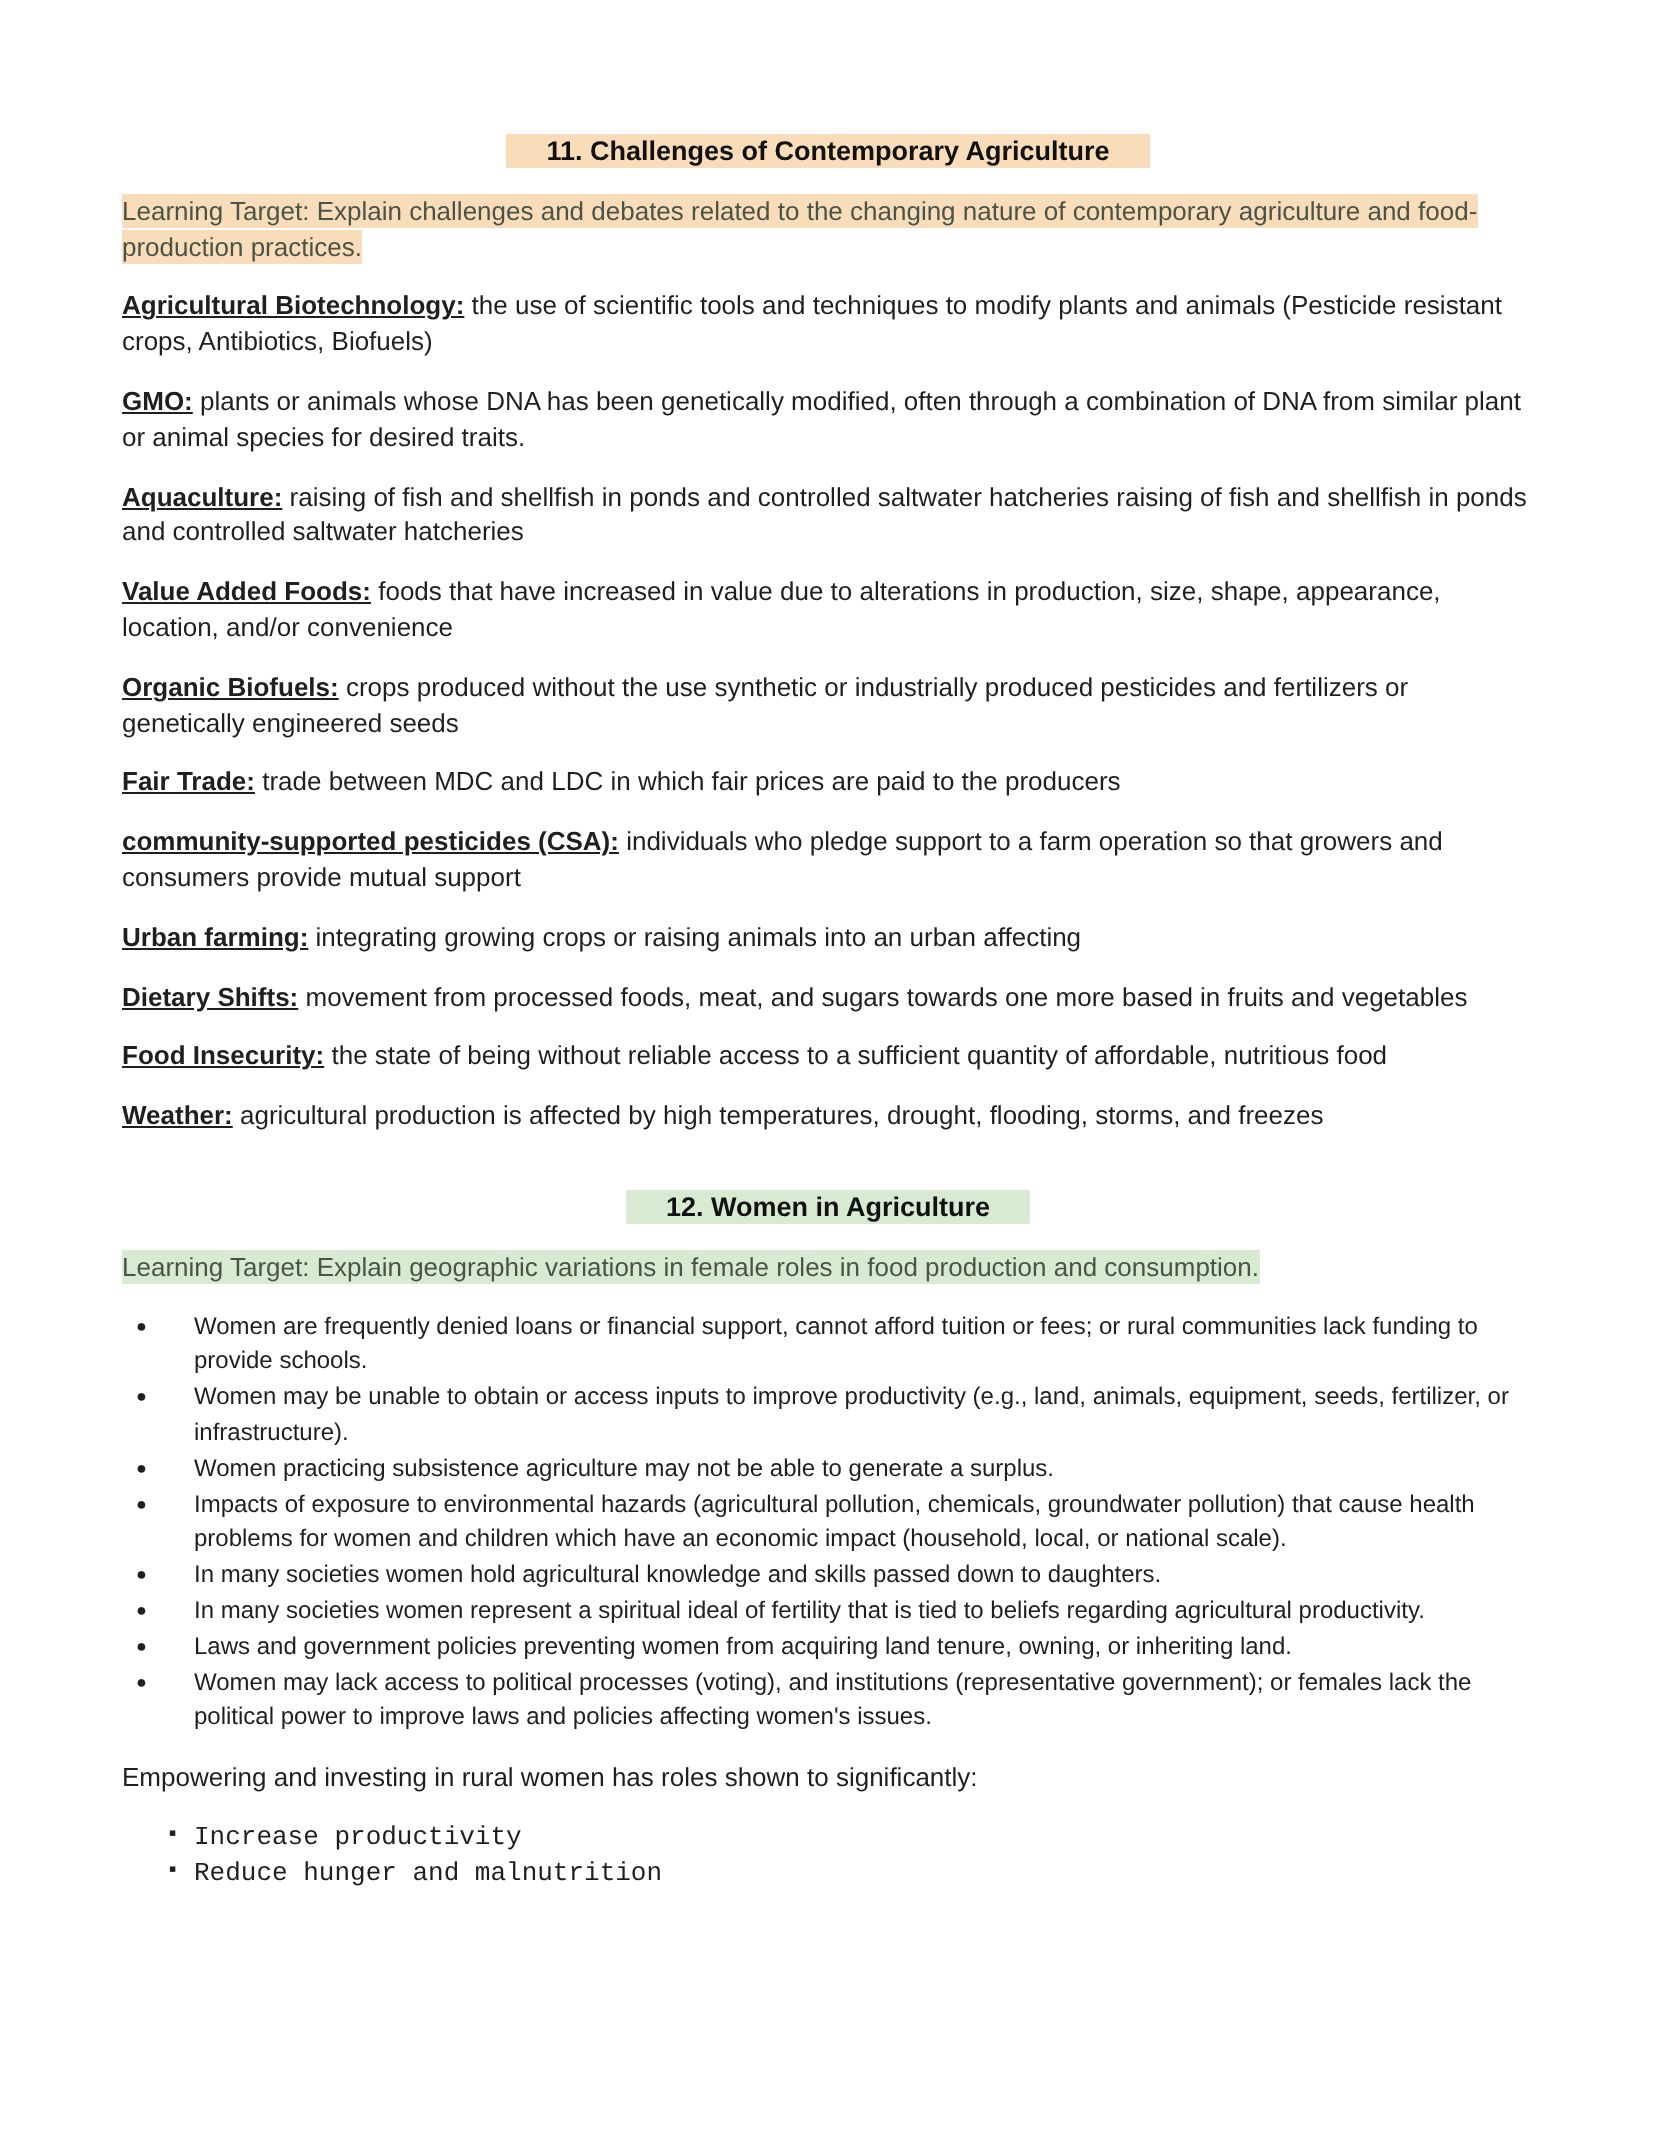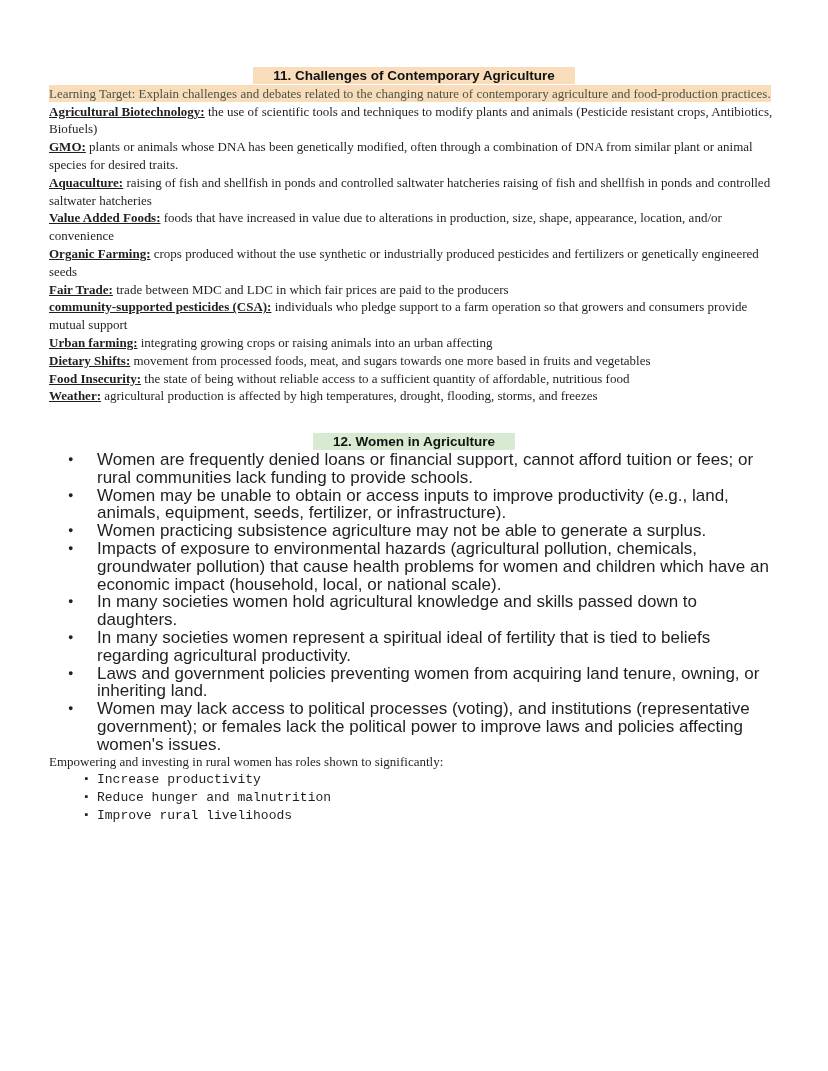--- a/index.html
+++ b/index.html
@@ -15,24 +15,23 @@
     overflow: hidden;
   }
   .page {
     box-sizing: border-box;
     width: 828px;
     height: 1071px;
     padding: 67px 49px 40px 49px;
     background: #ffffff;
   }
   p {
-    margin: 0;
+    margin: 12px;
     font-size: 13px;
     line-height: 17.8px;
-    font-family: Liberation Serif, serif;
   }
   .heading {
     text-align: center;
     margin: 0;
     font-size: 13.5px;
     line-height: 17.8px;
     font-weight: bold;
     color: #111111;
   }
   .heading .hl {
@@ -57,21 +56,21 @@
     margin-top: 28px;
   }
   ul.bullets, ul.sub-bullets {
     margin: 0;
     padding: 0;
     list-style: none;
   }
   ul.bullets li {
     position: relative;
     padding-left: 48px;
-    font-size: 17px;
+    font-size: 12px;
     line-height: 17.8px;
   }
   ul.bullets li::before {
     content: "\25CF";
     position: absolute;
     left: 19px;
     top: 0;
     font-size: 9px;
     line-height: 17.8px;
     color: #1f1f1f;
@@ -101,47 +100,47 @@
   <section class="section-11">
     <h1 class="heading"><span class="hl hl-orange">11. Challenges of Contemporary Agriculture</span></h1>
 
     <p class="learning-target"><span class="lt-text hl-orange">Learning Target: Explain challenges and debates related to the changing nature of contemporary agriculture and food-production practices.</span></p>
 
     <div id="definitions-list">
         <p class="definition"><span class="term">Agricultural Biotechnology:</span><span> the use of scientific tools and techniques to modify plants and animals (Pesticide resistant crops, Antibiotics, Biofuels)</span></p>
         <p class="definition"><span class="term">GMO:</span><span> plants or animals whose DNA has been genetically modified, often through a combination of DNA from similar plant or animal species for desired traits.</span></p>
         <p class="definition"><span class="term">Aquaculture:</span><span> raising of fish and shellfish in ponds and controlled saltwater hatcheries raising of fish and shellfish in ponds and controlled saltwater hatcheries</span></p>
         <p class="definition"><span class="term">Value Added Foods:</span><span> foods that have increased in value due to alterations in production, size, shape, appearance, location, and/or convenience</span></p>
-        <p class="definition"><span class="term">Organic Farming:</span><span> crops produced without the use synthetic or industrially produced pesticides and fertilizers or genetically engineered seeds</span></p>
+        <p class="definition"><span class="term">Organic Biofuels:</span><span> crops produced without the use synthetic or industrially produced pesticides and fertilizers or genetically engineered seeds</span></p>
         <p class="definition"><span class="term">Fair Trade:</span><span> trade between MDC and LDC in which fair prices are paid to the producers</span></p>
         <p class="definition"><span class="term">community-supported pesticides (CSA):</span><span> individuals who pledge support to a farm operation so that growers and consumers provide mutual support</span></p>
         <p class="definition"><span class="term">Urban farming:</span><span> integrating growing crops or raising animals into an urban affecting</span></p>
         <p class="definition"><span class="term">Dietary Shifts:</span><span> movement from processed foods, meat, and sugars towards one more based in fruits and vegetables</span></p>
         <p class="definition"><span class="term">Food Insecurity:</span><span> the state of being without reliable access to a sufficient quantity of affordable, nutritious food</span></p>
         <p class="definition"><span class="term">Weather:</span><span> agricultural production is affected by high temperatures, drought, flooding, storms, and freezes</span></p>
       </div>
   </section>
 
   <section class="section-12">
     <h1 class="heading"><span class="hl hl-green">12. Women in Agriculture</span></h1>
 
+    <p class="learning-target"><span class="lt-text hl-green">Learning Target: Explain geographic variations in female roles in food production and consumption.</span></p>
 
     <ul class="bullets" id="bullet-list">
         <li>Women are frequently denied loans or financial support, cannot afford tuition or fees; or rural communities lack funding to provide schools.</li>
         <li>Women may be unable to obtain or access inputs to improve productivity (e.g., land, animals, equipment, seeds, fertilizer, or infrastructure).</li>
         <li>Women practicing subsistence agriculture may not be able to generate a surplus.</li>
         <li>Impacts of exposure to environmental hazards (agricultural pollution, chemicals, groundwater pollution) that cause health problems for women and children which have an economic impact (household, local, or national scale).</li>
         <li>In many societies women hold agricultural knowledge and skills passed down to daughters.</li>
         <li>In many societies women represent a spiritual ideal of fertility that is tied to beliefs regarding agricultural productivity.</li>
         <li>Laws and government policies preventing women from acquiring land tenure, owning, or inheriting land.</li>
         <li>Women may lack access to political processes (voting), and institutions (representative government); or females lack the political power to improve laws and policies affecting women's issues.</li>
       </ul>
 
     <p class="closing">Empowering and investing in rural women has roles shown to significantly:</p>
 
     <ul class="sub-bullets" id="sub-bullet-list">
         <li>Increase productivity</li>
         <li>Reduce hunger and malnutrition</li>
-        <li>Improve rural livelihoods</li>
       </ul>
   </section>
 
 </div>
 
 </body></html>

